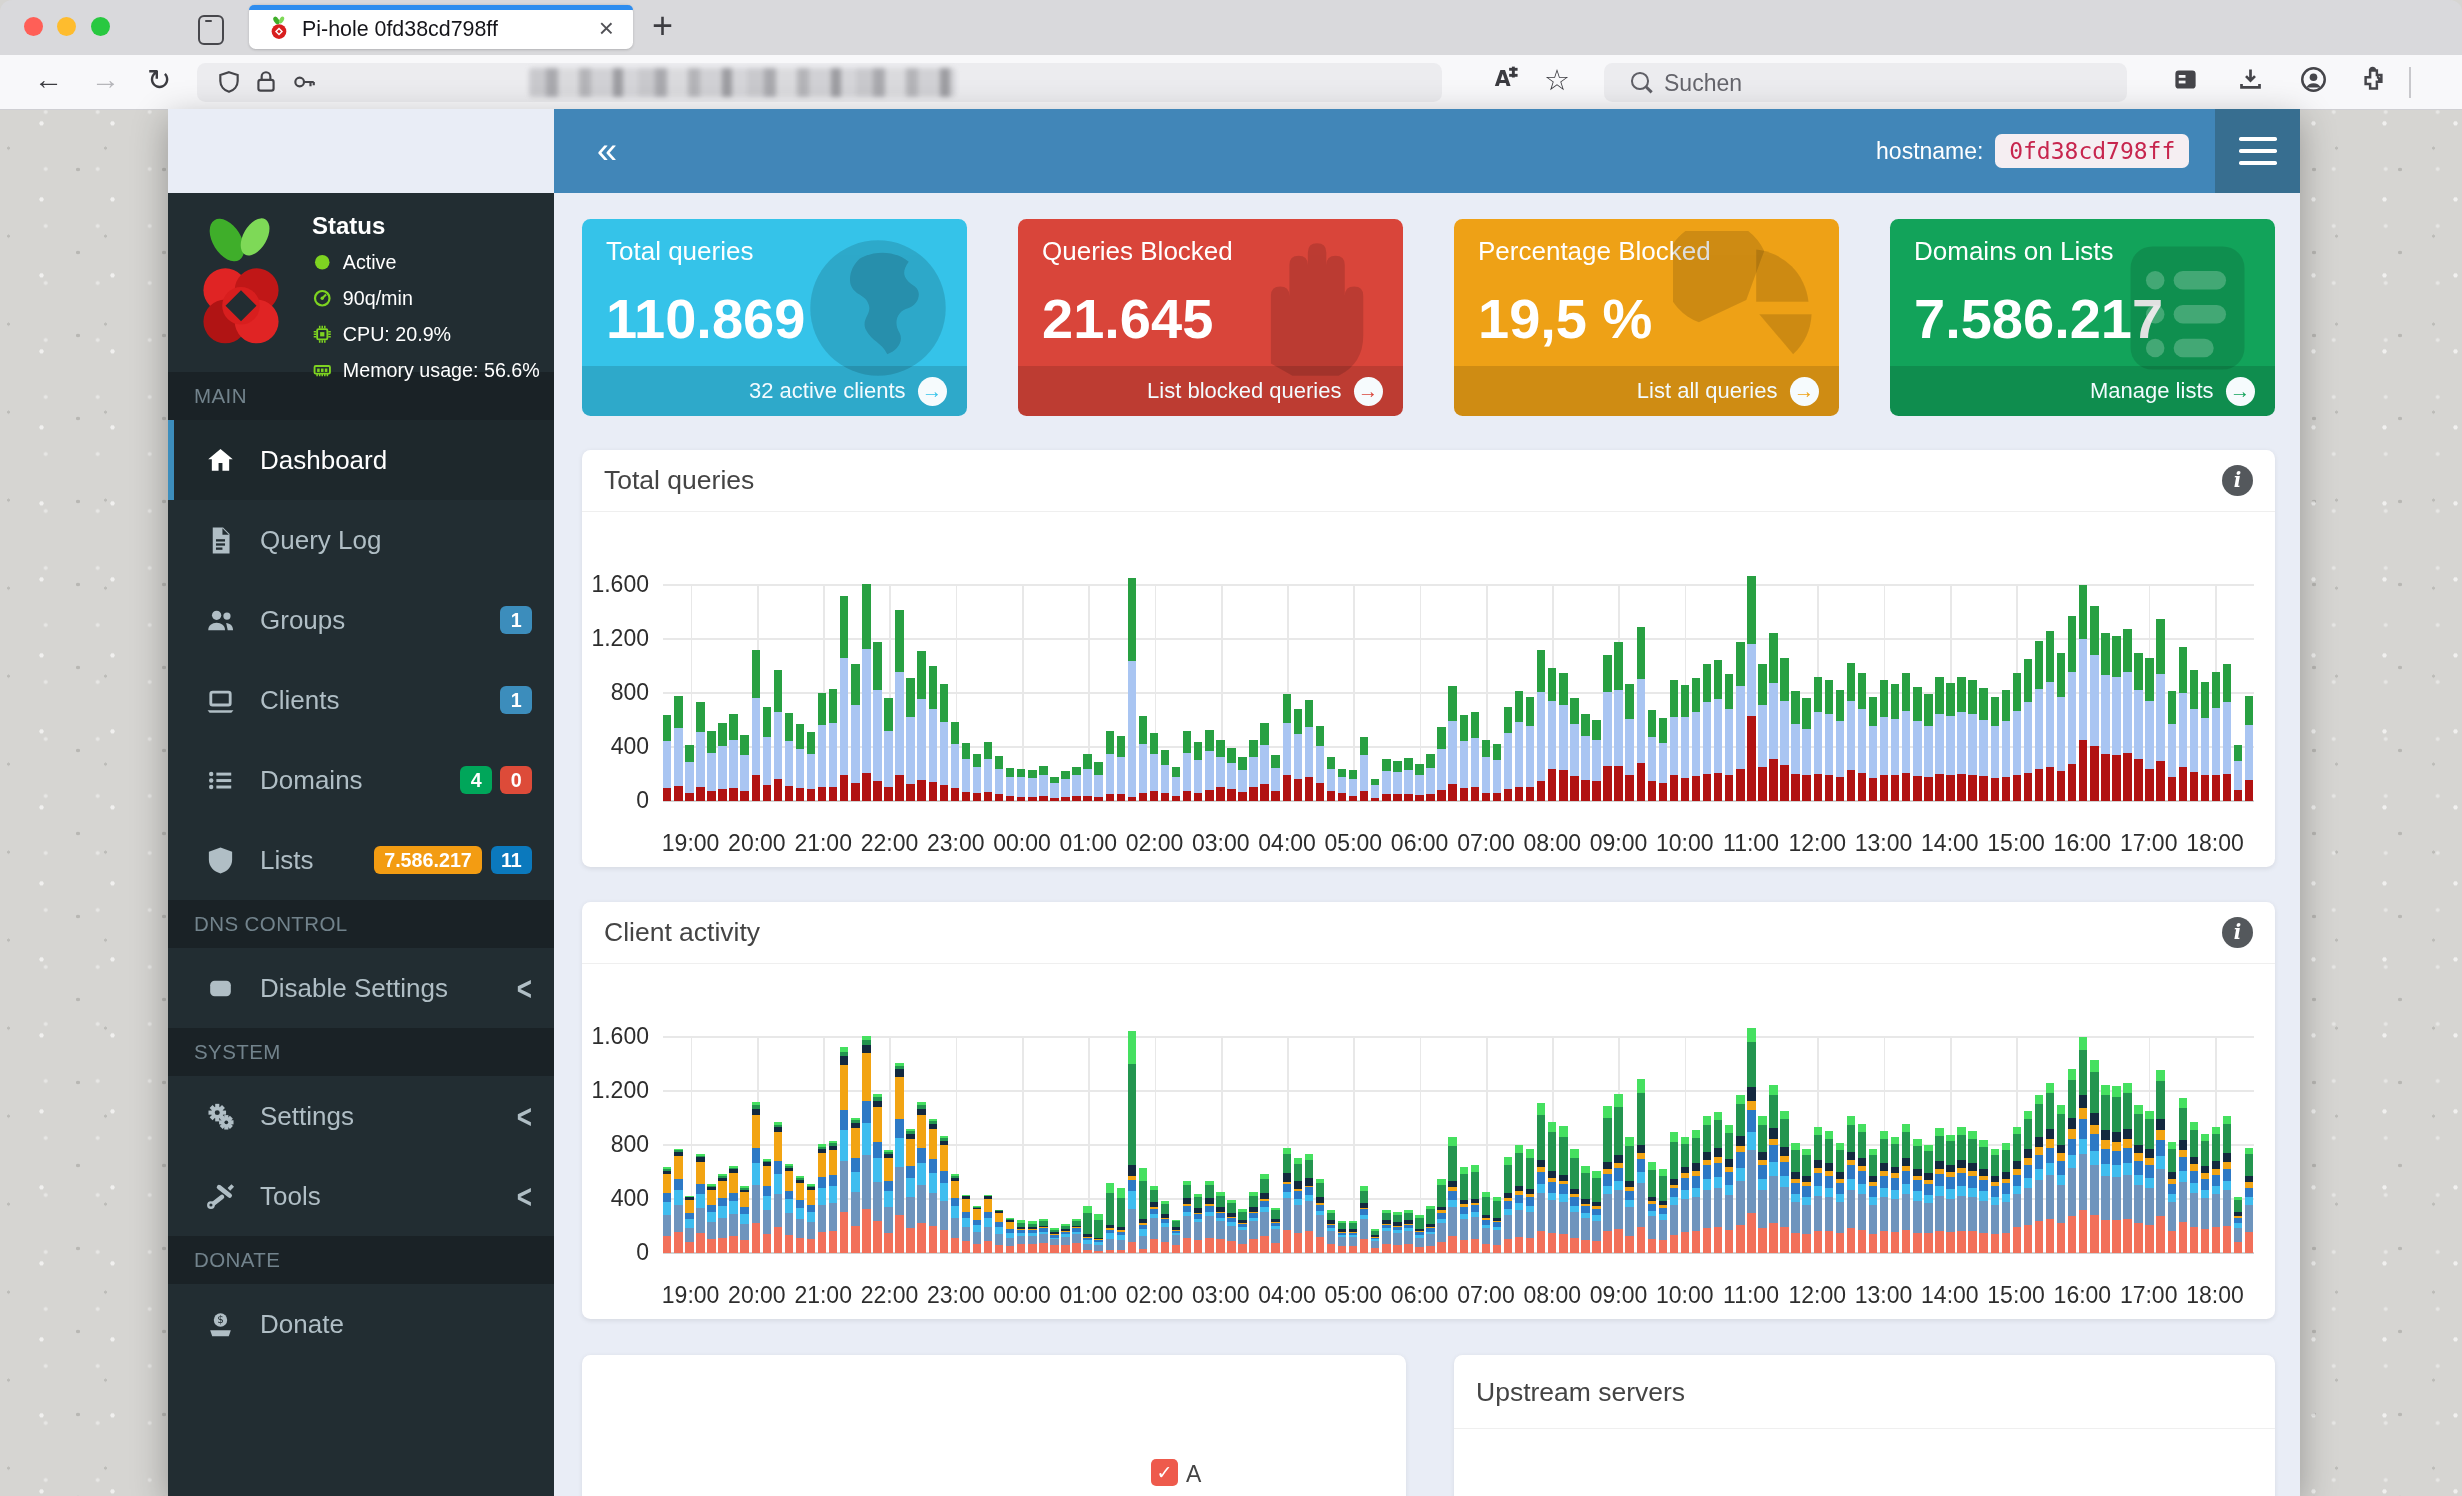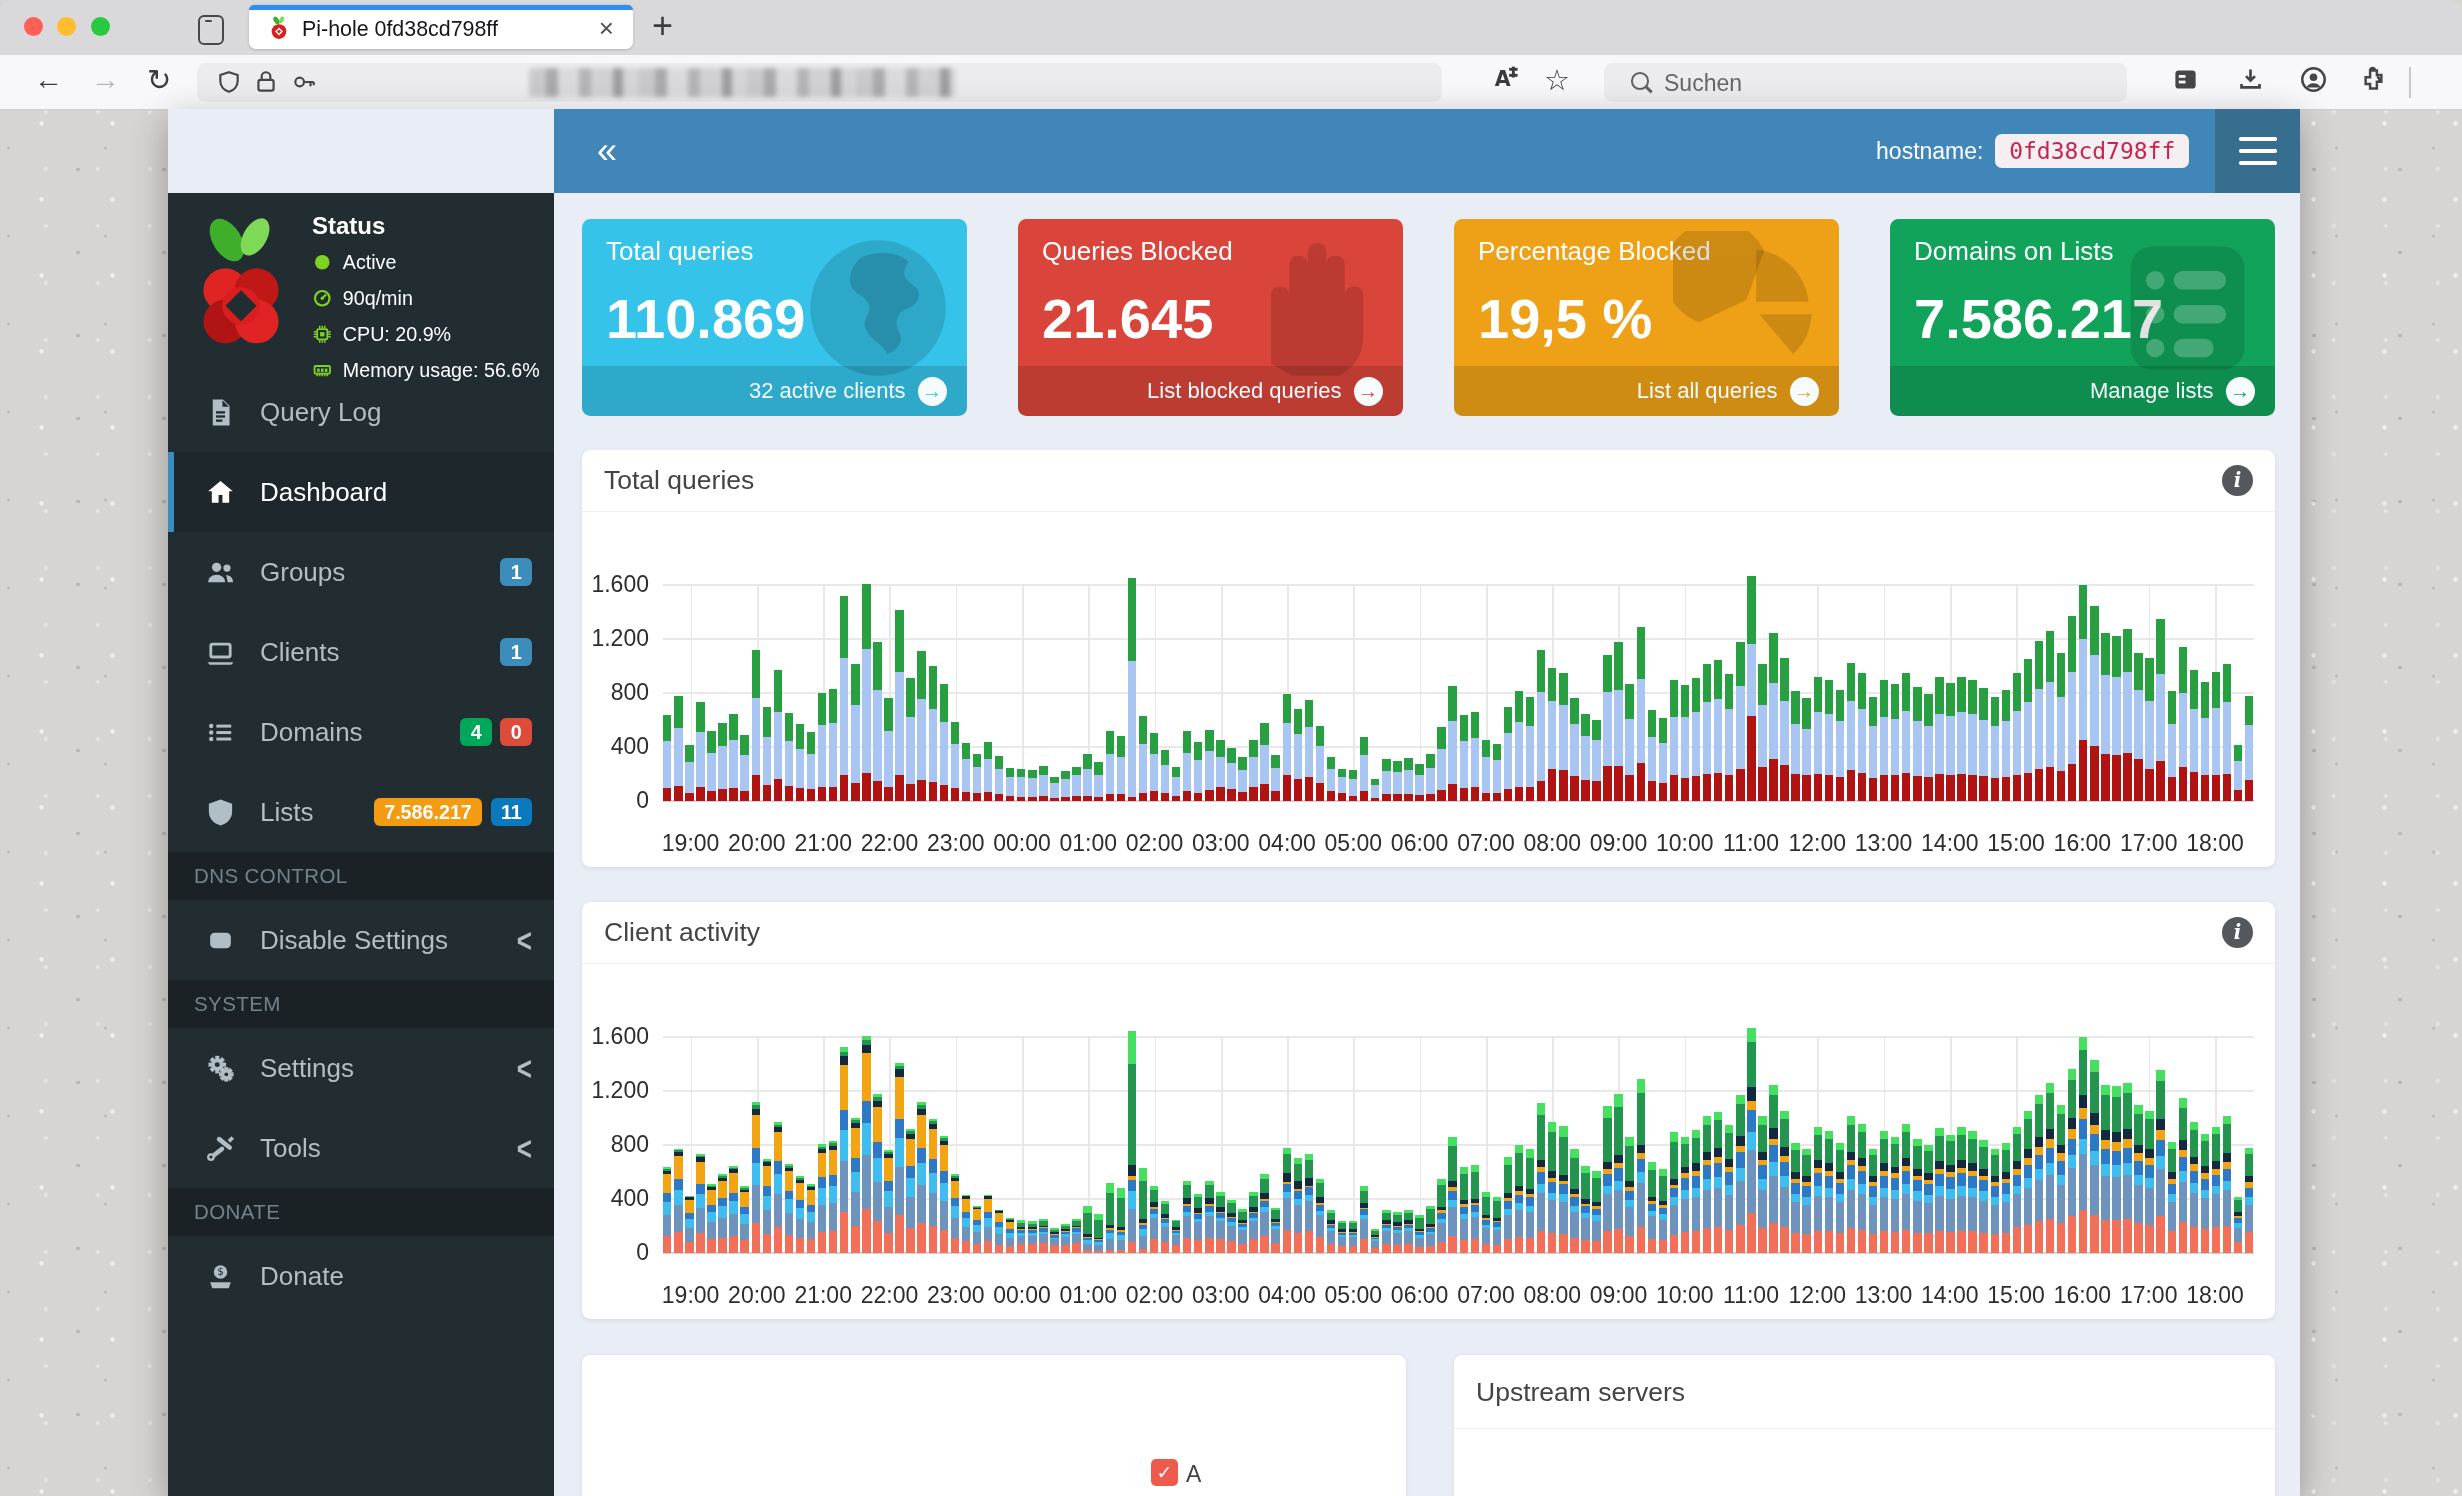--- a/index.html
+++ b/index.html
@@ -249,36 +249,37 @@
                   </g>
                   <g stroke="#7ed321" stroke-width="1.8">
                     <path d="M6 16v3M9 16v3M12 16v3M15 16v3M18 16v3"></path>
                   </g>
                 </svg></span>
               <span>Memory usage: 56.6%</span>
             </div>
           </div>
       </div>
       <div id="sidebar-menu">
+          <div class="sec-header">MAIN</div>
+          <div class="menu-item active">
+            <span class="mi-icon"><svg viewBox="0 0 24 24">
+                <path fill="currentColor" d="M12 3 2.5 11h2.8v9h5.2v-6h3v6h5.2v-9h2.8z"></path>
+              </svg></span>
+            <span class="mi-label">Dashboard</span>
+            <span class="mi-right"></span>
+          </div>
           <div class="menu-item">
             <span class="mi-icon"><svg viewBox="0 0 24 24">
                 <path fill="currentColor" d="M6 2h8l5 5v15H6z"></path>
                 <path fill="#222d32" d="M13.5 2.5V7.5h5z"></path>
                 <rect x="8.5" y="11" width="7" height="1.8" fill="#222d32"></rect>
                 <rect x="8.5" y="14.2" width="7" height="1.8" fill="#222d32"></rect>
                 <rect x="8.5" y="17.4" width="5" height="1.8" fill="#222d32"></rect>
               </svg></span>
             <span class="mi-label">Query Log</span>
-            <span class="mi-right"></span>
-          </div>
-          <div class="menu-item active">
-            <span class="mi-icon"><svg viewBox="0 0 24 24">
-                <path fill="currentColor" d="M12 3 2.5 11h2.8v9h5.2v-6h3v6h5.2v-9h2.8z"></path>
-              </svg></span>
-            <span class="mi-label">Dashboard</span>
             <span class="mi-right"></span>
           </div>
           <div class="menu-item">
             <span class="mi-icon"><svg viewBox="0 0 24 24">
                 <circle cx="9" cy="8" r="3.6" fill="currentColor"></circle>
                 <path d="M2.5 19.5c0-3.6 2.9-5.8 6.5-5.8s6.5 2.2 6.5 5.8z" fill="currentColor"></path>
                 <circle cx="17" cy="8.6" r="2.8" fill="currentColor"></circle>
                 <path d="M16.4 13.9c3 .3 5.3 2.2 5.3 5.6h-4.1" fill="currentColor"></path>
               </svg></span>
             <span class="mi-label">Groups</span>

